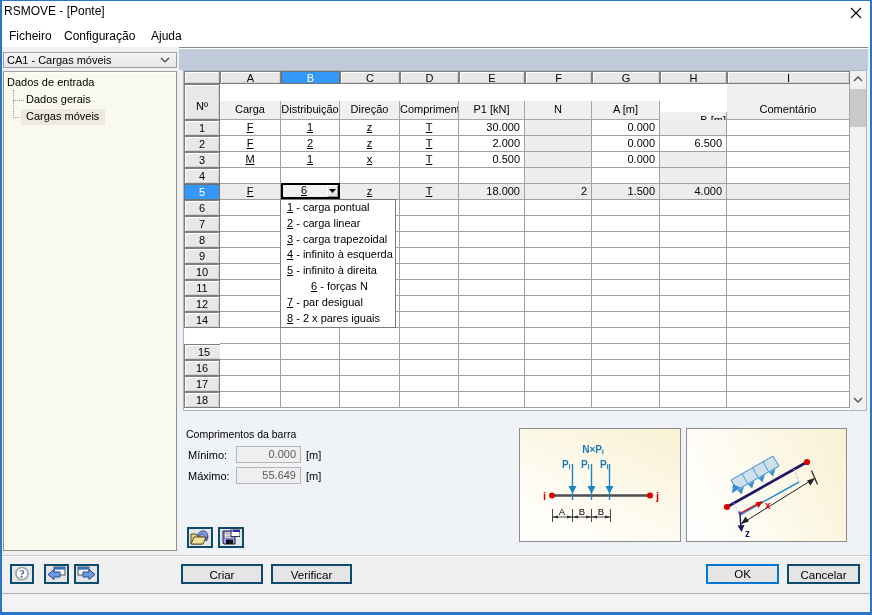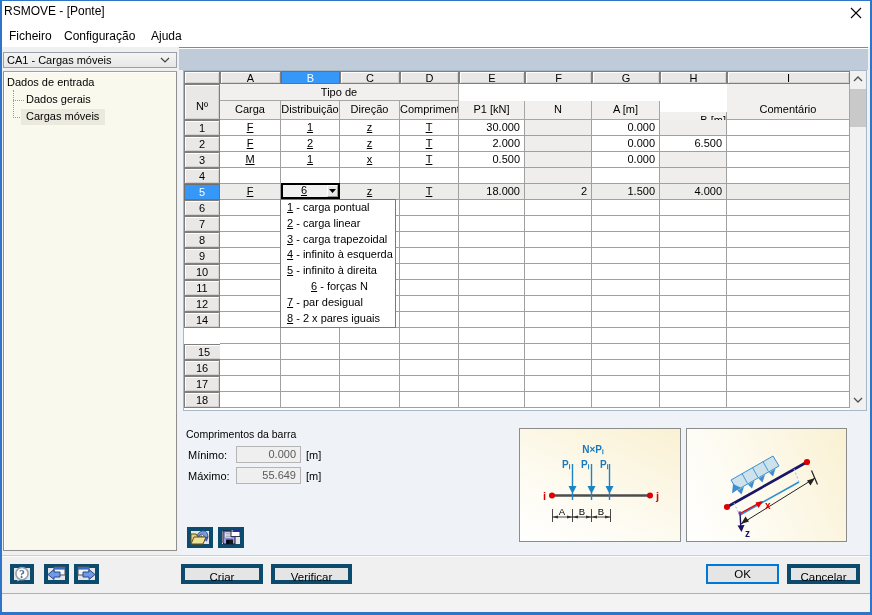--- a/index.html
+++ b/index.html
@@ -5,21 +5,21 @@
  body{font-family:"Liberation Sans",sans-serif;font-size:12px;color:#000;}
  #win{position:relative;width:872px;height:615px;background:#f0f0f0;overflow:hidden;}
  .hcell{position:absolute;background:#e9e8e6;border:1px solid #7f7f7f;
         box-shadow:inset 1px 1px 0 #ffffff, inset -1px -1px 0 #d2d1cf;
         font-size:11px;text-align:center;box-sizing:border-box;}
  .hsel{background:#3598f8;color:#fff;box-shadow:none;border-color:#6f6f6f;}
  .cell{position:absolute;background:#fff;font-size:11px;box-sizing:border-box;
        border-right:1px solid #a0a0a0;border-bottom:1px solid #a0a0a0;overflow:hidden;white-space:nowrap;}
  .hdr2{position:absolute;background:#f1f0ee;font-size:11px;box-sizing:border-box;text-align:center;
        border-right:1px solid #a6a6a6;border-bottom:1px solid #a6a6a6;overflow:hidden;white-space:nowrap;}
- .btn{position:absolute;background:#e5e5e5;border:4px solid #0c4a6e;box-sizing:border-box;
+ .btn{position:absolute;background:#e5e5e5;border:2px solid #0c4a6e;box-sizing:border-box;
       font-size:11.5px;text-align:center;}
  u{text-decoration:underline;}
 </style></head><body>
 <div id="win">
 
 <div style="position:absolute;left:0px;top:0px;width:872px;height:1px;background:#2e74c8;z-index:50;"></div>
 <div style="position:absolute;left:0px;top:0px;width:2px;height:615px;background:#2e74c8;z-index:50;"></div>
 <div style="position:absolute;left:870px;top:0px;width:2px;height:615px;background:#2e74c8;z-index:50;"></div>
 <div style="position:absolute;left:0px;top:612px;width:872px;height:3px;background:#2e74c8;z-index:50;"></div>
 <div style="position:absolute;left:2px;top:1px;width:868px;height:23px;background:#fff;"></div>
@@ -54,21 +54,20 @@
 <div class="hcell" style="position:absolute;left:220px;top:71px;width:61px;height:13px;line-height:12px;">A</div>
 <div class="hcell hsel" style="position:absolute;left:281px;top:71px;width:59px;height:13px;line-height:12px;">B</div>
 <div class="hcell" style="position:absolute;left:340px;top:71px;width:60px;height:13px;line-height:12px;">C</div>
 <div class="hcell" style="position:absolute;left:400px;top:71px;width:59px;height:13px;line-height:12px;">D</div>
 <div class="hcell" style="position:absolute;left:459px;top:71px;width:66px;height:13px;line-height:12px;">E</div>
 <div class="hcell" style="position:absolute;left:525px;top:71px;width:67px;height:13px;line-height:12px;">F</div>
 <div class="hcell" style="position:absolute;left:592px;top:71px;width:68px;height:13px;line-height:12px;">G</div>
 <div class="hcell" style="position:absolute;left:660px;top:71px;width:67px;height:13px;line-height:12px;">H</div>
 <div class="hcell" style="position:absolute;left:727px;top:71px;width:123px;height:13px;line-height:12px;">I</div>
 <div class="hcell" style="position:absolute;left:184px;top:84px;width:36px;height:36px;line-height:42px;">Nº</div>
-<div class="hdr2" style="position:absolute;left:220px;top:84px;width:239px;height:17px;line-height:16px;">Tipo de</div>
 <div class="hdr2" style="position:absolute;left:727px;top:84px;width:123px;height:17px;border-bottom:none;"></div>
 <div class="hdr2" style="position:absolute;left:220px;top:101px;width:61px;height:19px;line-height:17px;">Carga</div>
 <div class="hdr2" style="position:absolute;left:281px;top:101px;width:59px;height:19px;line-height:17px;">Distribuição</div>
 <div class="hdr2" style="position:absolute;left:340px;top:101px;width:60px;height:19px;line-height:17px;">Direção</div>
 <div class="hdr2" style="position:absolute;left:400px;top:101px;width:59px;height:19px;line-height:17px;">Comprimento</div>
 <div class="hdr2" style="position:absolute;left:459px;top:101px;width:66px;height:19px;line-height:17px;">P1 [kN]</div>
 <div class="hdr2" style="position:absolute;left:525px;top:101px;width:67px;height:19px;line-height:17px;">N</div>
 <div class="hdr2" style="position:absolute;left:592px;top:101px;width:68px;height:19px;line-height:17px;">A [m]</div>
 <div class="hdr2" style="position:absolute;left:660px;top:112px;width:67px;height:19px;line-height:17px;text-align:right;">B [m]</div>
 <div class="hdr2" style="position:absolute;left:727px;top:101px;width:123px;height:19px;line-height:17px;">Comentário</div>

